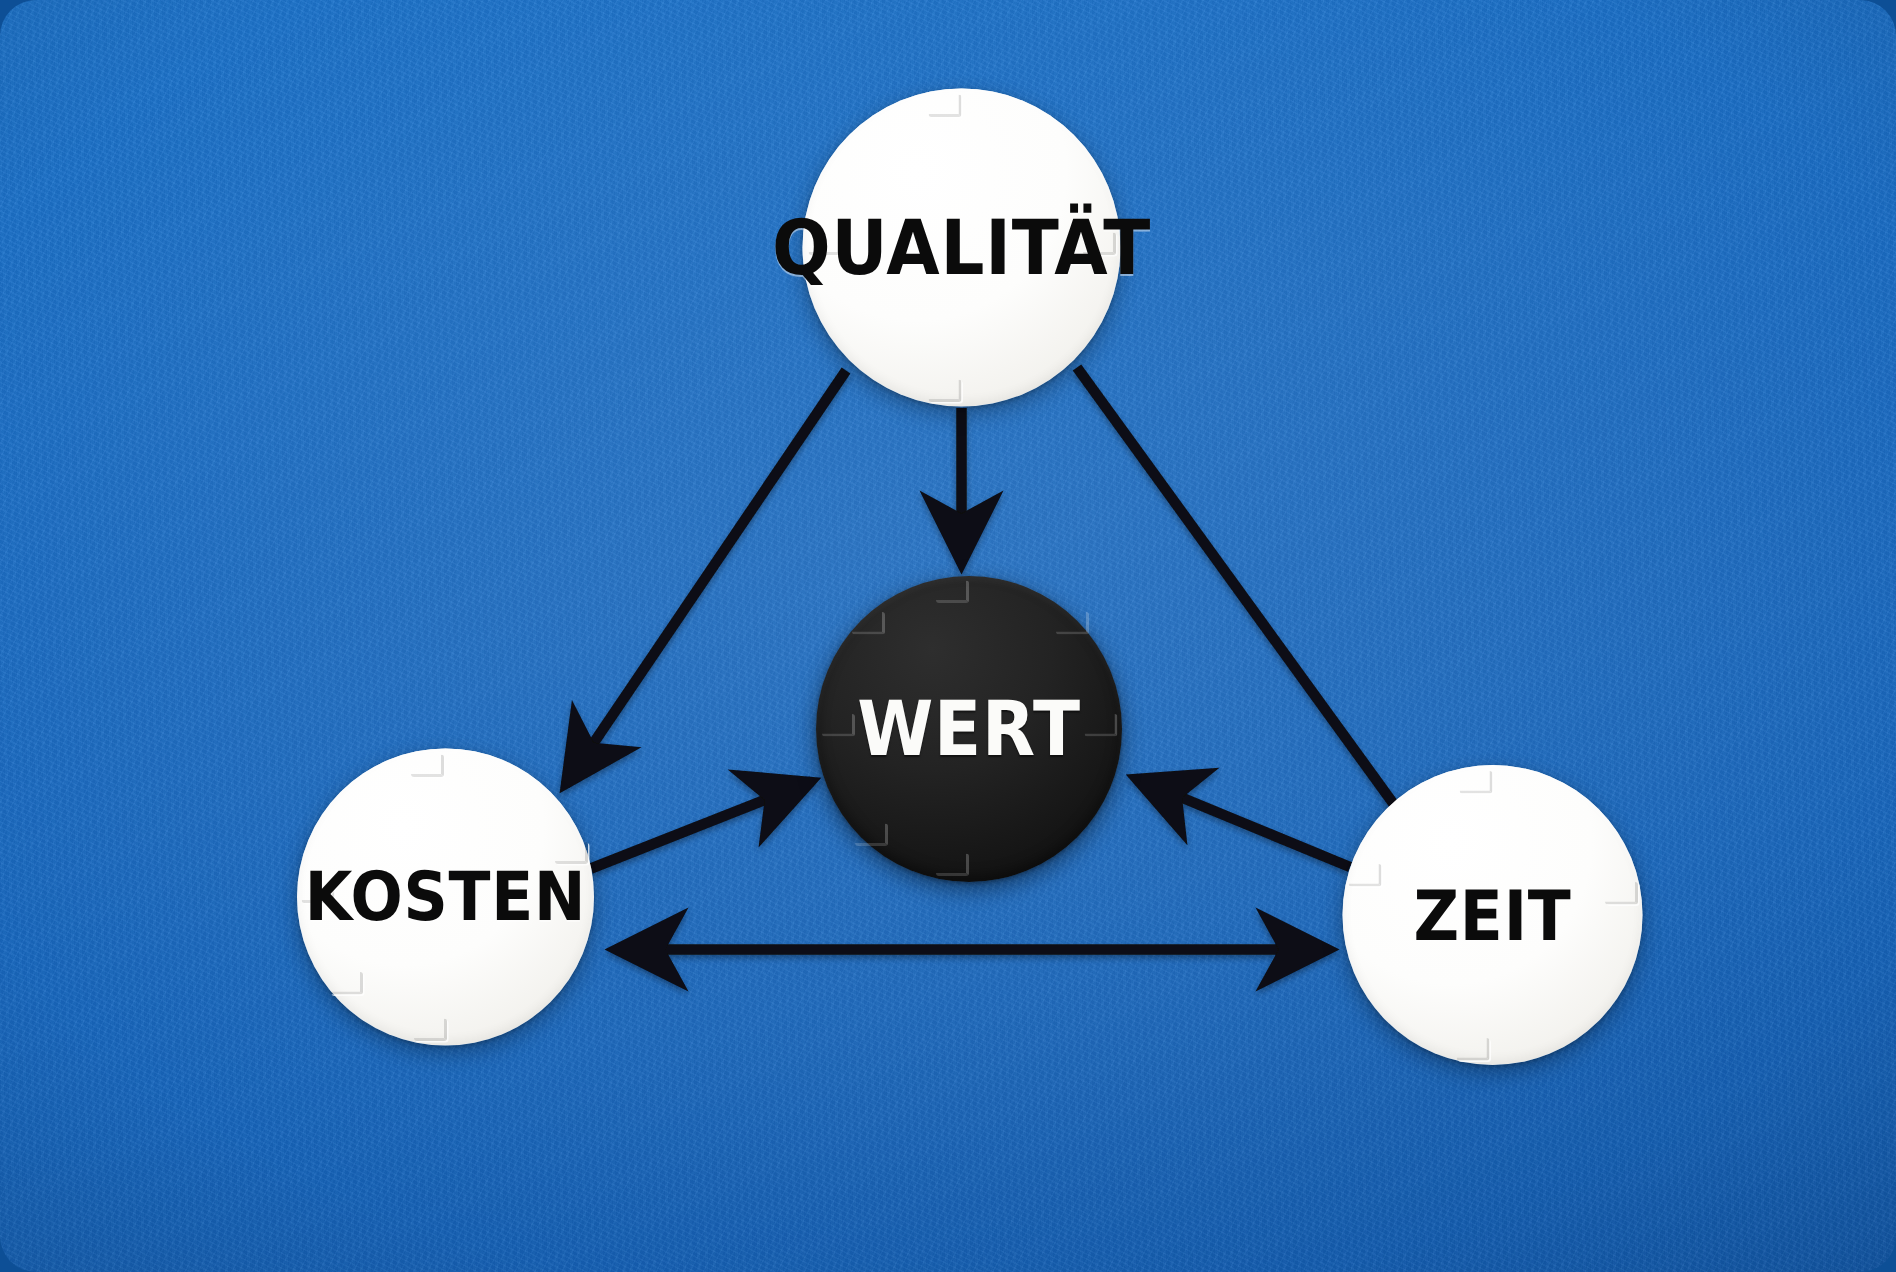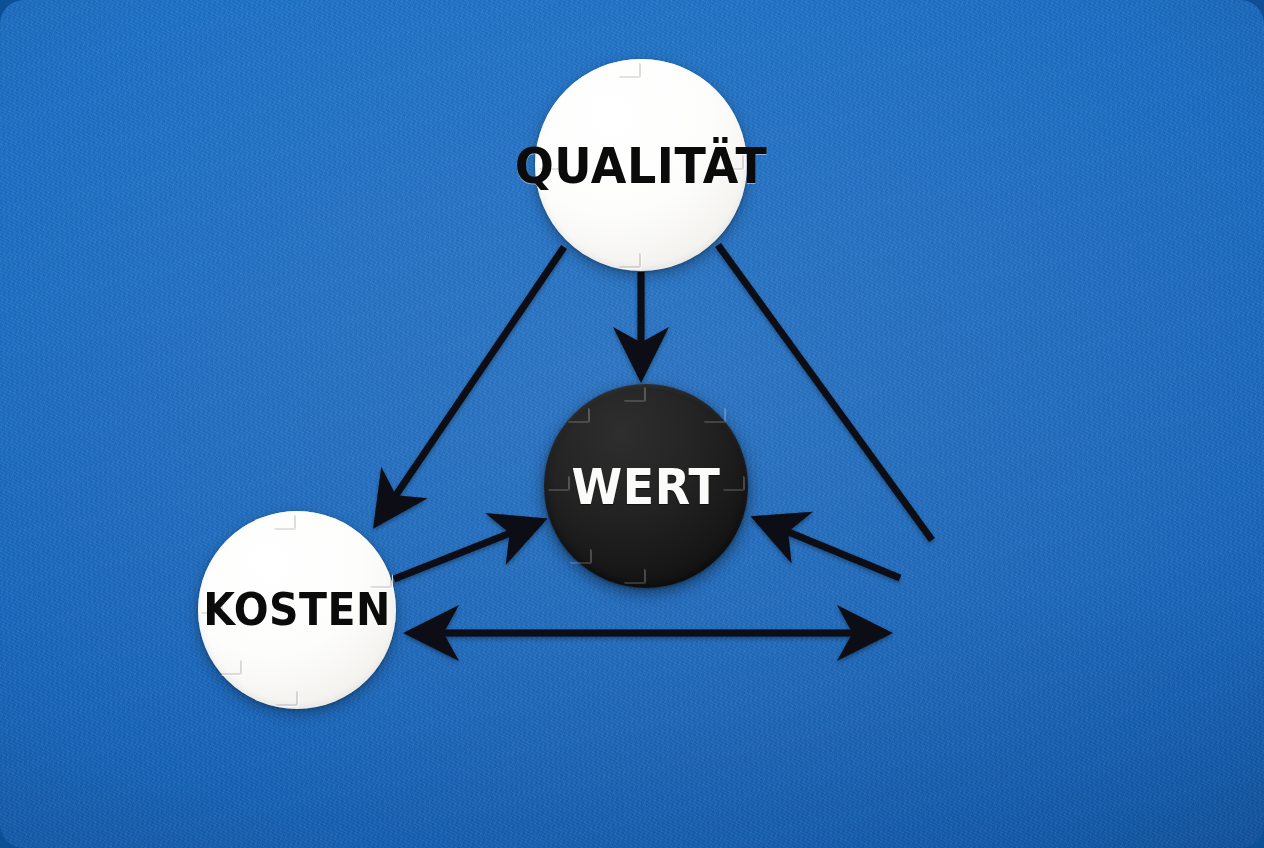--- a/index.html
+++ b/index.html
@@ -90,21 +90,21 @@
   .label.on-light {
     color: #0b0b0b;
     text-shadow: 0 1px 0 rgba(255,255,255,0.45);
   }
   .label.on-dark {
     color: #fbfbf9;
     text-shadow: 0 1px 1px rgba(0,0,0,0.5);
   }
   #n-qualitaet { left: 535px; top: 59px;  width: 212px; height: 212px; }
   #n-wert      { left: 544px; top: 384px; width: 204px; height: 204px; }
-  #n-kosten    { left: 198px; top: 511px; width: 198px; height: 198px; align-items: center; }
+  #n-kosten    { left: 198px; top: 499px; width: 198px; height: 198px; align-items: center; }
   #n-zeit      { left: 895px; top: 510px; width: 200px; height: 200px; }
   #n-qualitaet .label { font-size: 46px; }
   #n-wert      .label { font-size: 46px; }
   #n-kosten    .label { font-size: 41px; }
   #n-zeit      .label { font-size: 42px; }
 </style>
 </head>
 <body>
 
 <div id="stage">
@@ -156,14 +156,21 @@
 
   <div class="node light" id="n-kosten">
     <span class="notch" style="left:76px; top:4px;"></span>
     <span class="notch" style="left:78px; bottom:3px;"></span>
     <span class="notch" style="left:3px;  top:88px;"></span>
     <span class="notch" style="right:4px; top:62px;"></span>
     <span class="notch" style="left:22px; bottom:34px;"></span>
     <span class="label on-light">KOSTEN</span>
   </div>
 
+  <div class="node light" id="n-zeit">
+    <span class="notch" style="left:78px; top:4px;"></span>
+    <span class="notch" style="left:76px; bottom:3px;"></span>
+    <span class="notch" style="left:4px;  top:66px;"></span>
+    <span class="notch" style="right:3px; top:78px;"></span>
+    <span class="label on-light">ZEIT</span>
+  </div>
 
 </div>
 
 </body></html>

